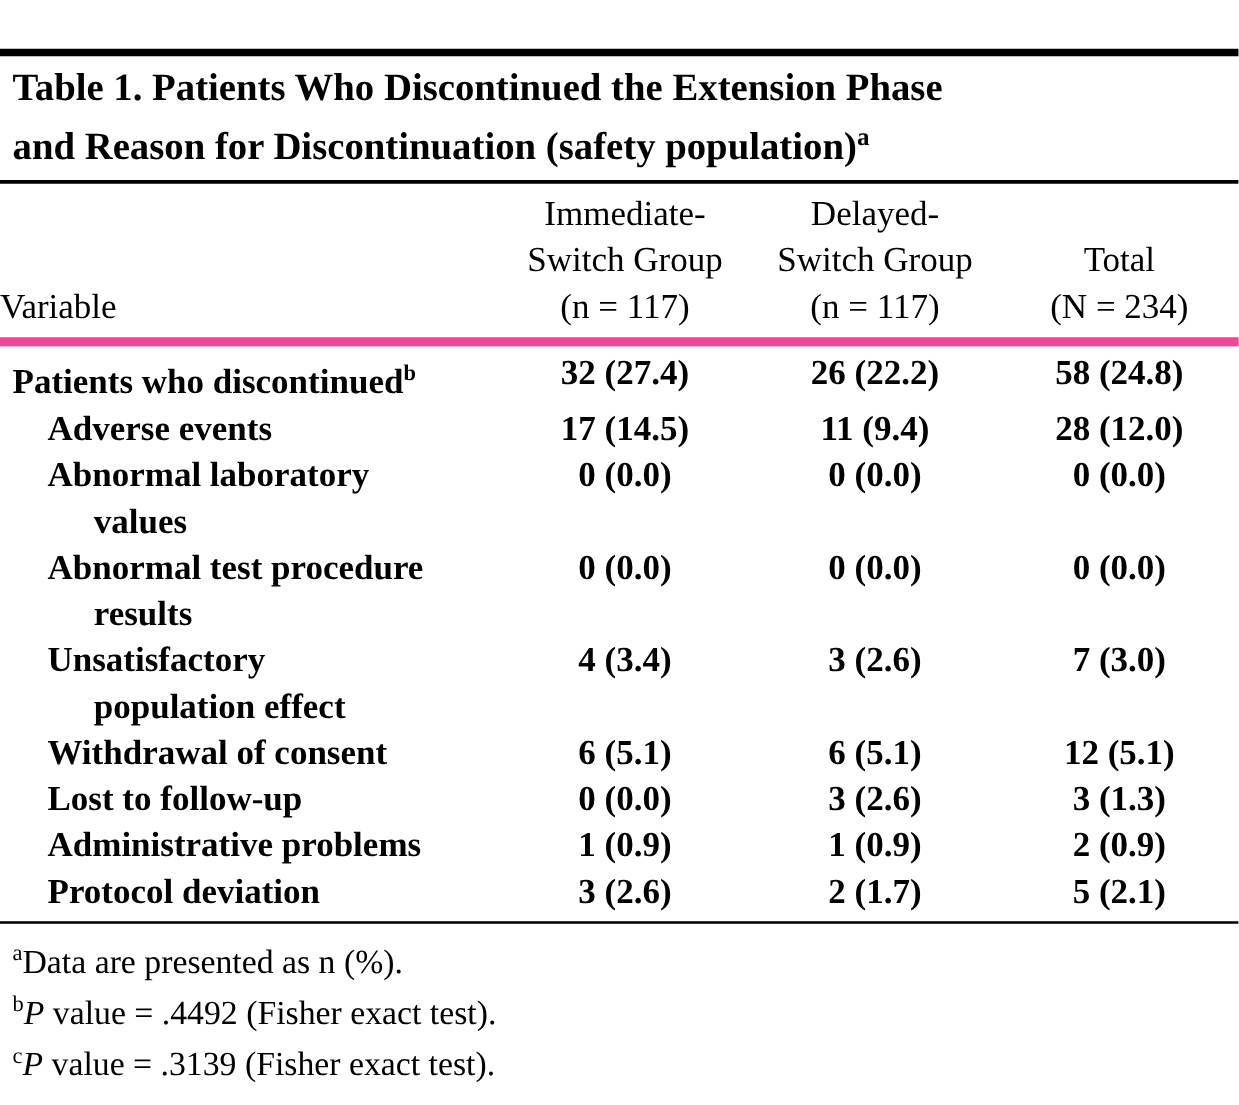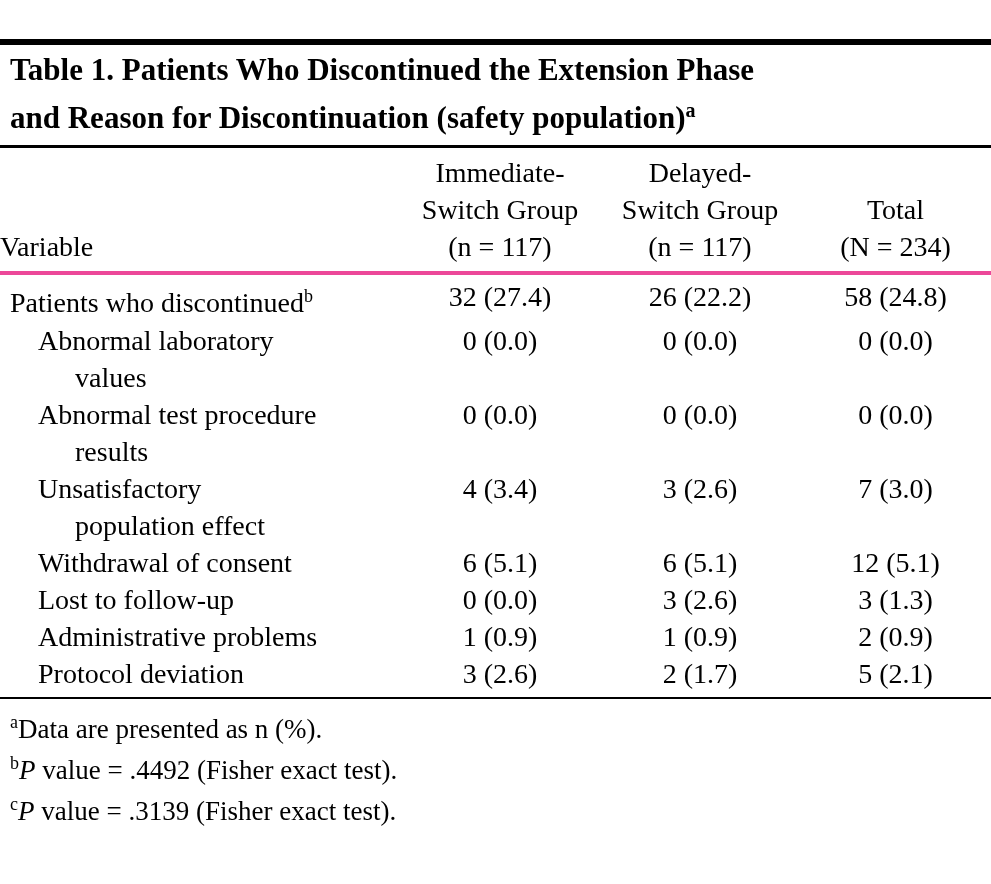--- a/index.html
+++ b/index.html
@@ -16,27 +16,27 @@
   .rule-med    { border-top: 3px solid #000; }
   .rule-thin   { border-top: 2px solid #000; }
 
   .title { font-size: 31px; font-weight: bold; line-height: 40px; padding: 5px 12px 7px 10px; }
   .title .tline { display: block; }
   .title sup { font-size: 20px; }
 
   table.data { width: 991px; border-collapse: collapse; table-layout: fixed; font-size: 28px; }
   col.c0 { width: 400px; } col.c1 { width: 200px; } col.c2 { width: 200px; } col.c3 { width: 191px; }
 
-  thead th { font-weight: normal; vertical-align: bottom; border-bottom: 4px solid #ec4899;
+  thead th { font-weight: normal; vertical-align: bottom; border-bottom: 7px solid #ec4899;
              padding: 6px 0; line-height: 37px; }
   th.h-var { text-align: left; }
   th.h-col { text-align: center; }
   .hline { display: block; }
 
-  tbody td { vertical-align: top; line-height: 37px; }
+  tbody td { vertical-align: top; line-height: 37px; font-weight: bold; }
   tbody tr:first-child td { padding-top: 3px; }
   tbody tr:last-child td { padding-bottom: 5px; }
   td.label { text-align: left; padding-left: 10px; }
   td.label.sub { padding-left: 38px; }
   td.label sup { font-size: 18px; }
   .lbl-line { display: block; }
   .lbl-cont { margin-left: 37px; }
   td.val { text-align: center; }
 
   .footnotes { font-size: 27px; line-height: 34px; padding: 6px 10px 8px; }
@@ -88,20 +88,26 @@
     <tbody>
 
       <tr>
         <td class="label"><span>Patients who discontinued</span><sup>b</sup></td>
         <td class="val">32 (27.4)</td>
         <td class="val">26 (22.2)</td>
         <td class="val">58 (24.8)</td>
       </tr>
 
 
+      <tr>
+        <td class="label sub"><span>Adverse events</span></td>
+        <td class="val">17 (14.5)</td>
+        <td class="val">11 (9.4)</td>
+        <td class="val">28 (12.0)</td>
+      </tr>
 
       <tr>
         <td class="label sub">
           <span class="lbl-line">Abnormal laboratory</span>
           <span class="lbl-line lbl-cont">values</span>
         </td>
         <td class="val">0 (0.0)</td>
         <td class="val">0 (0.0)</td>
         <td class="val">0 (0.0)</td>
       </tr>

